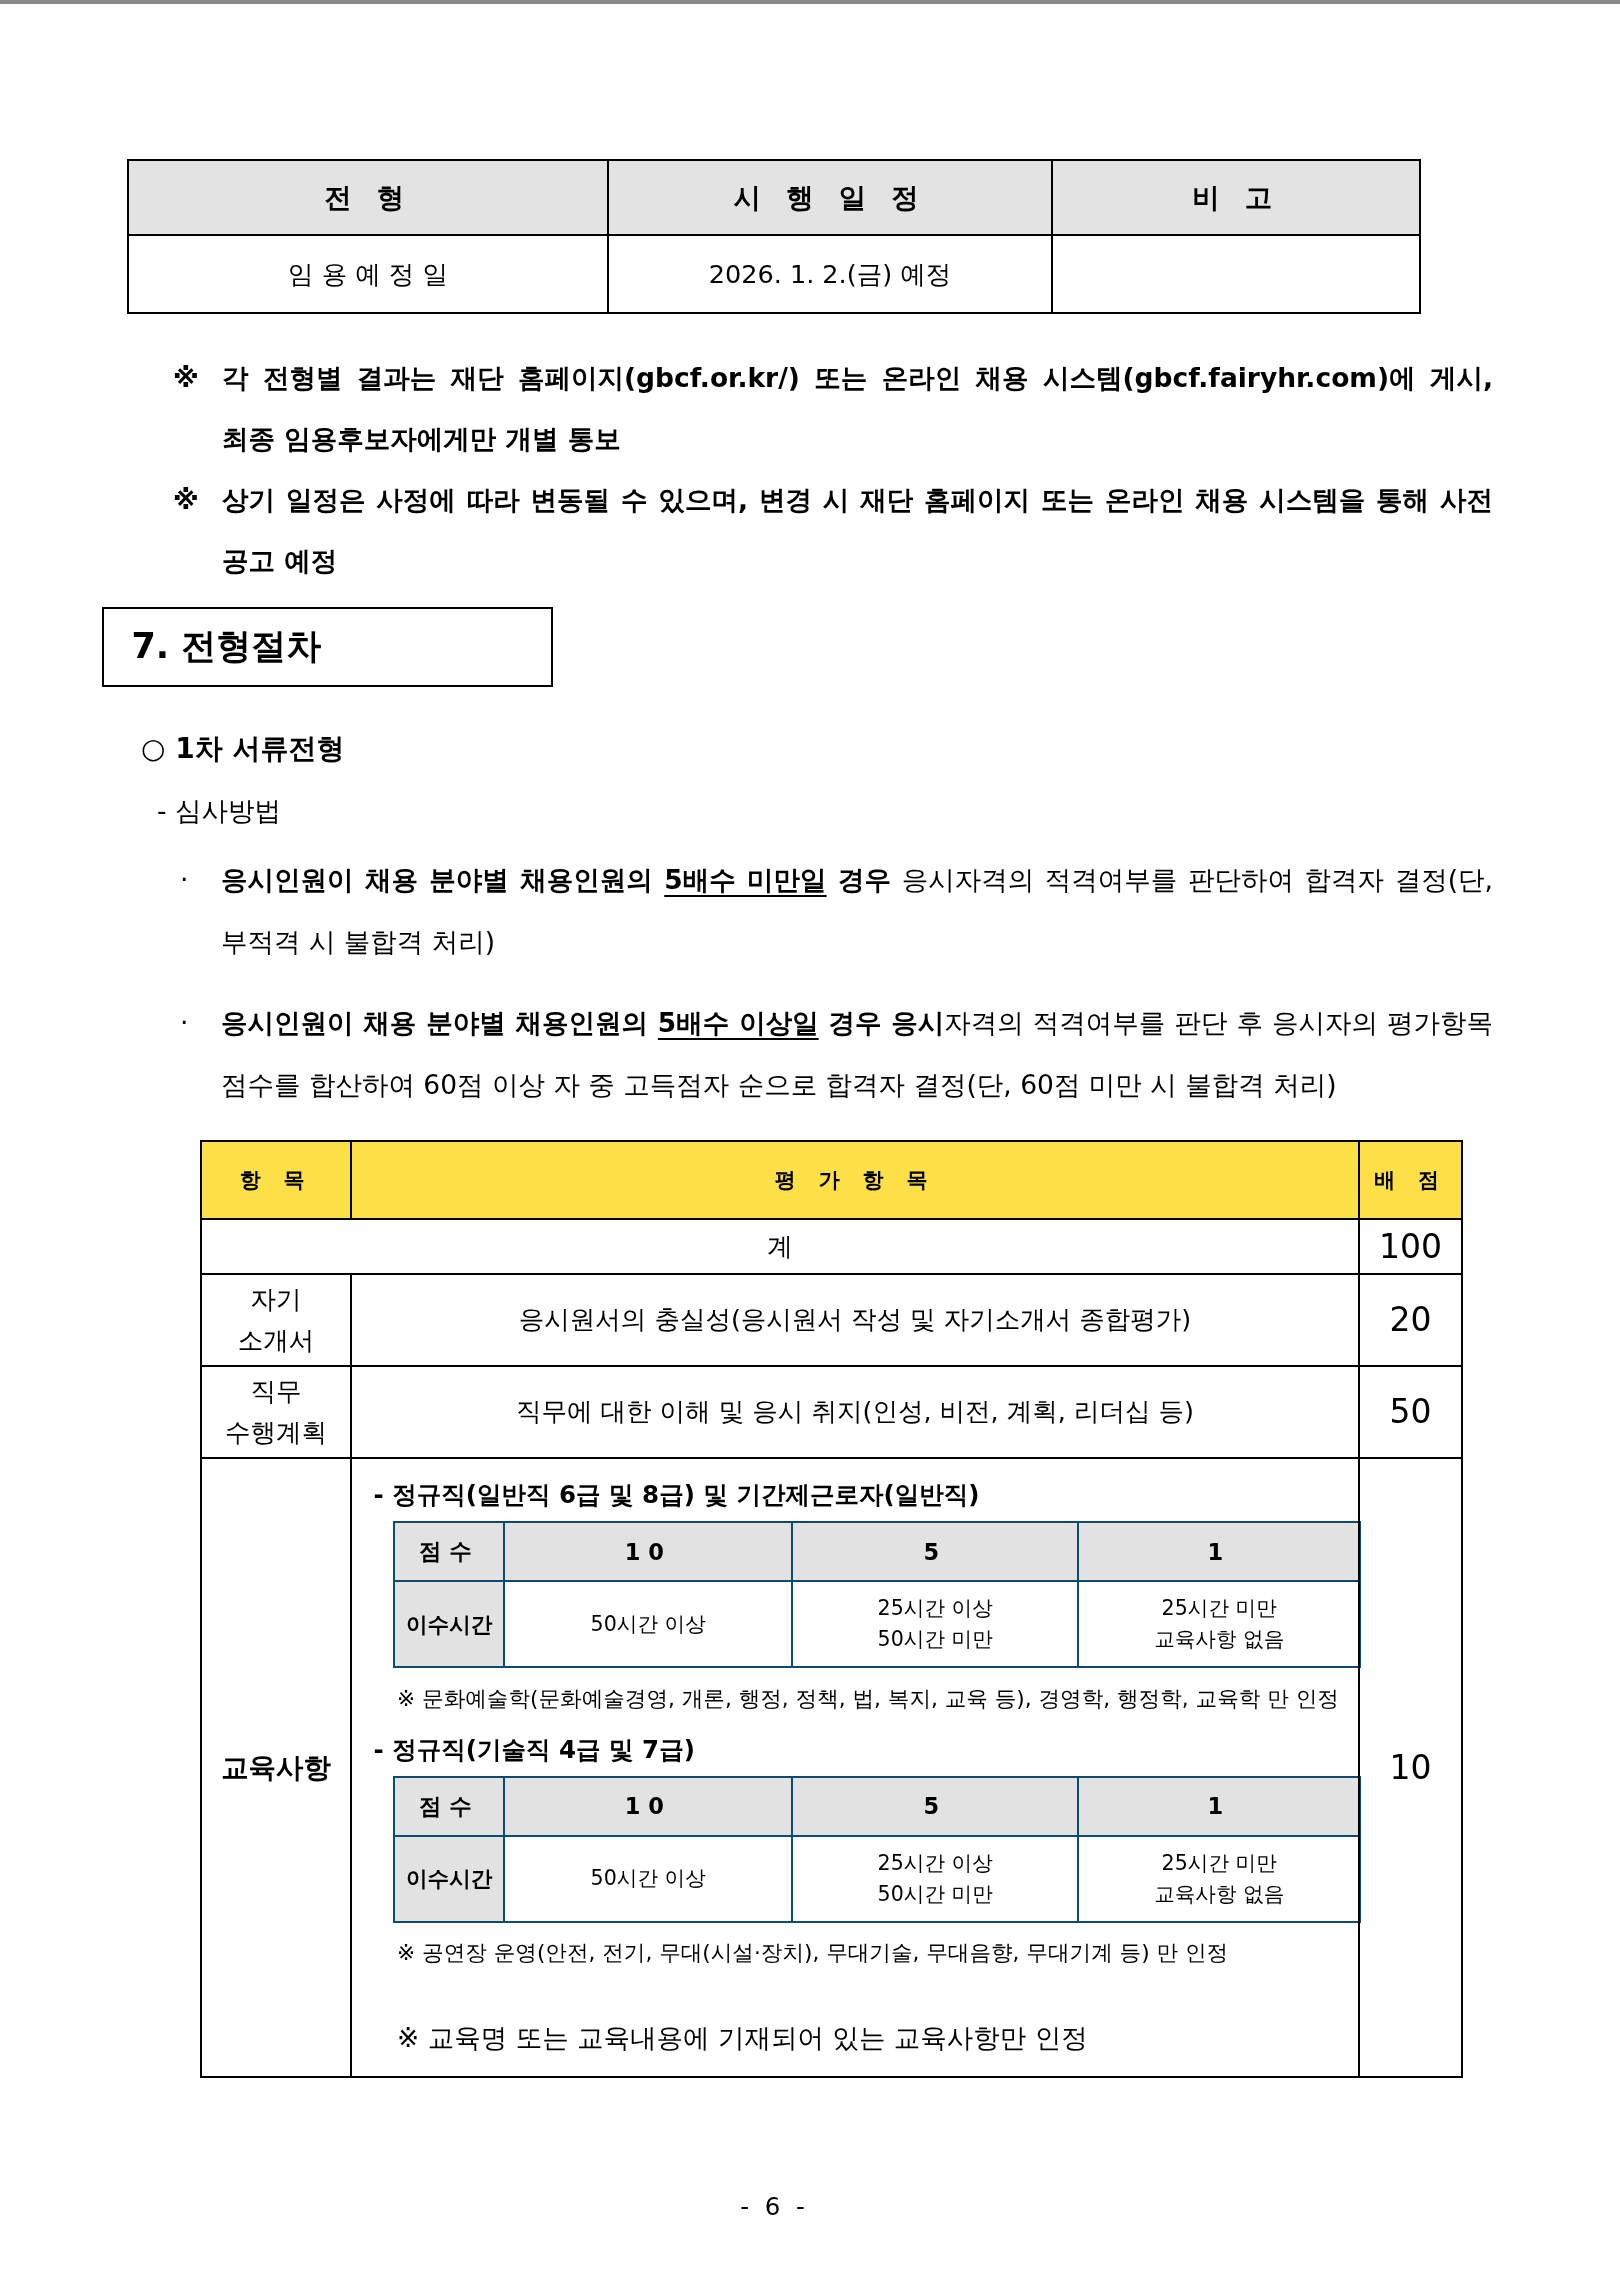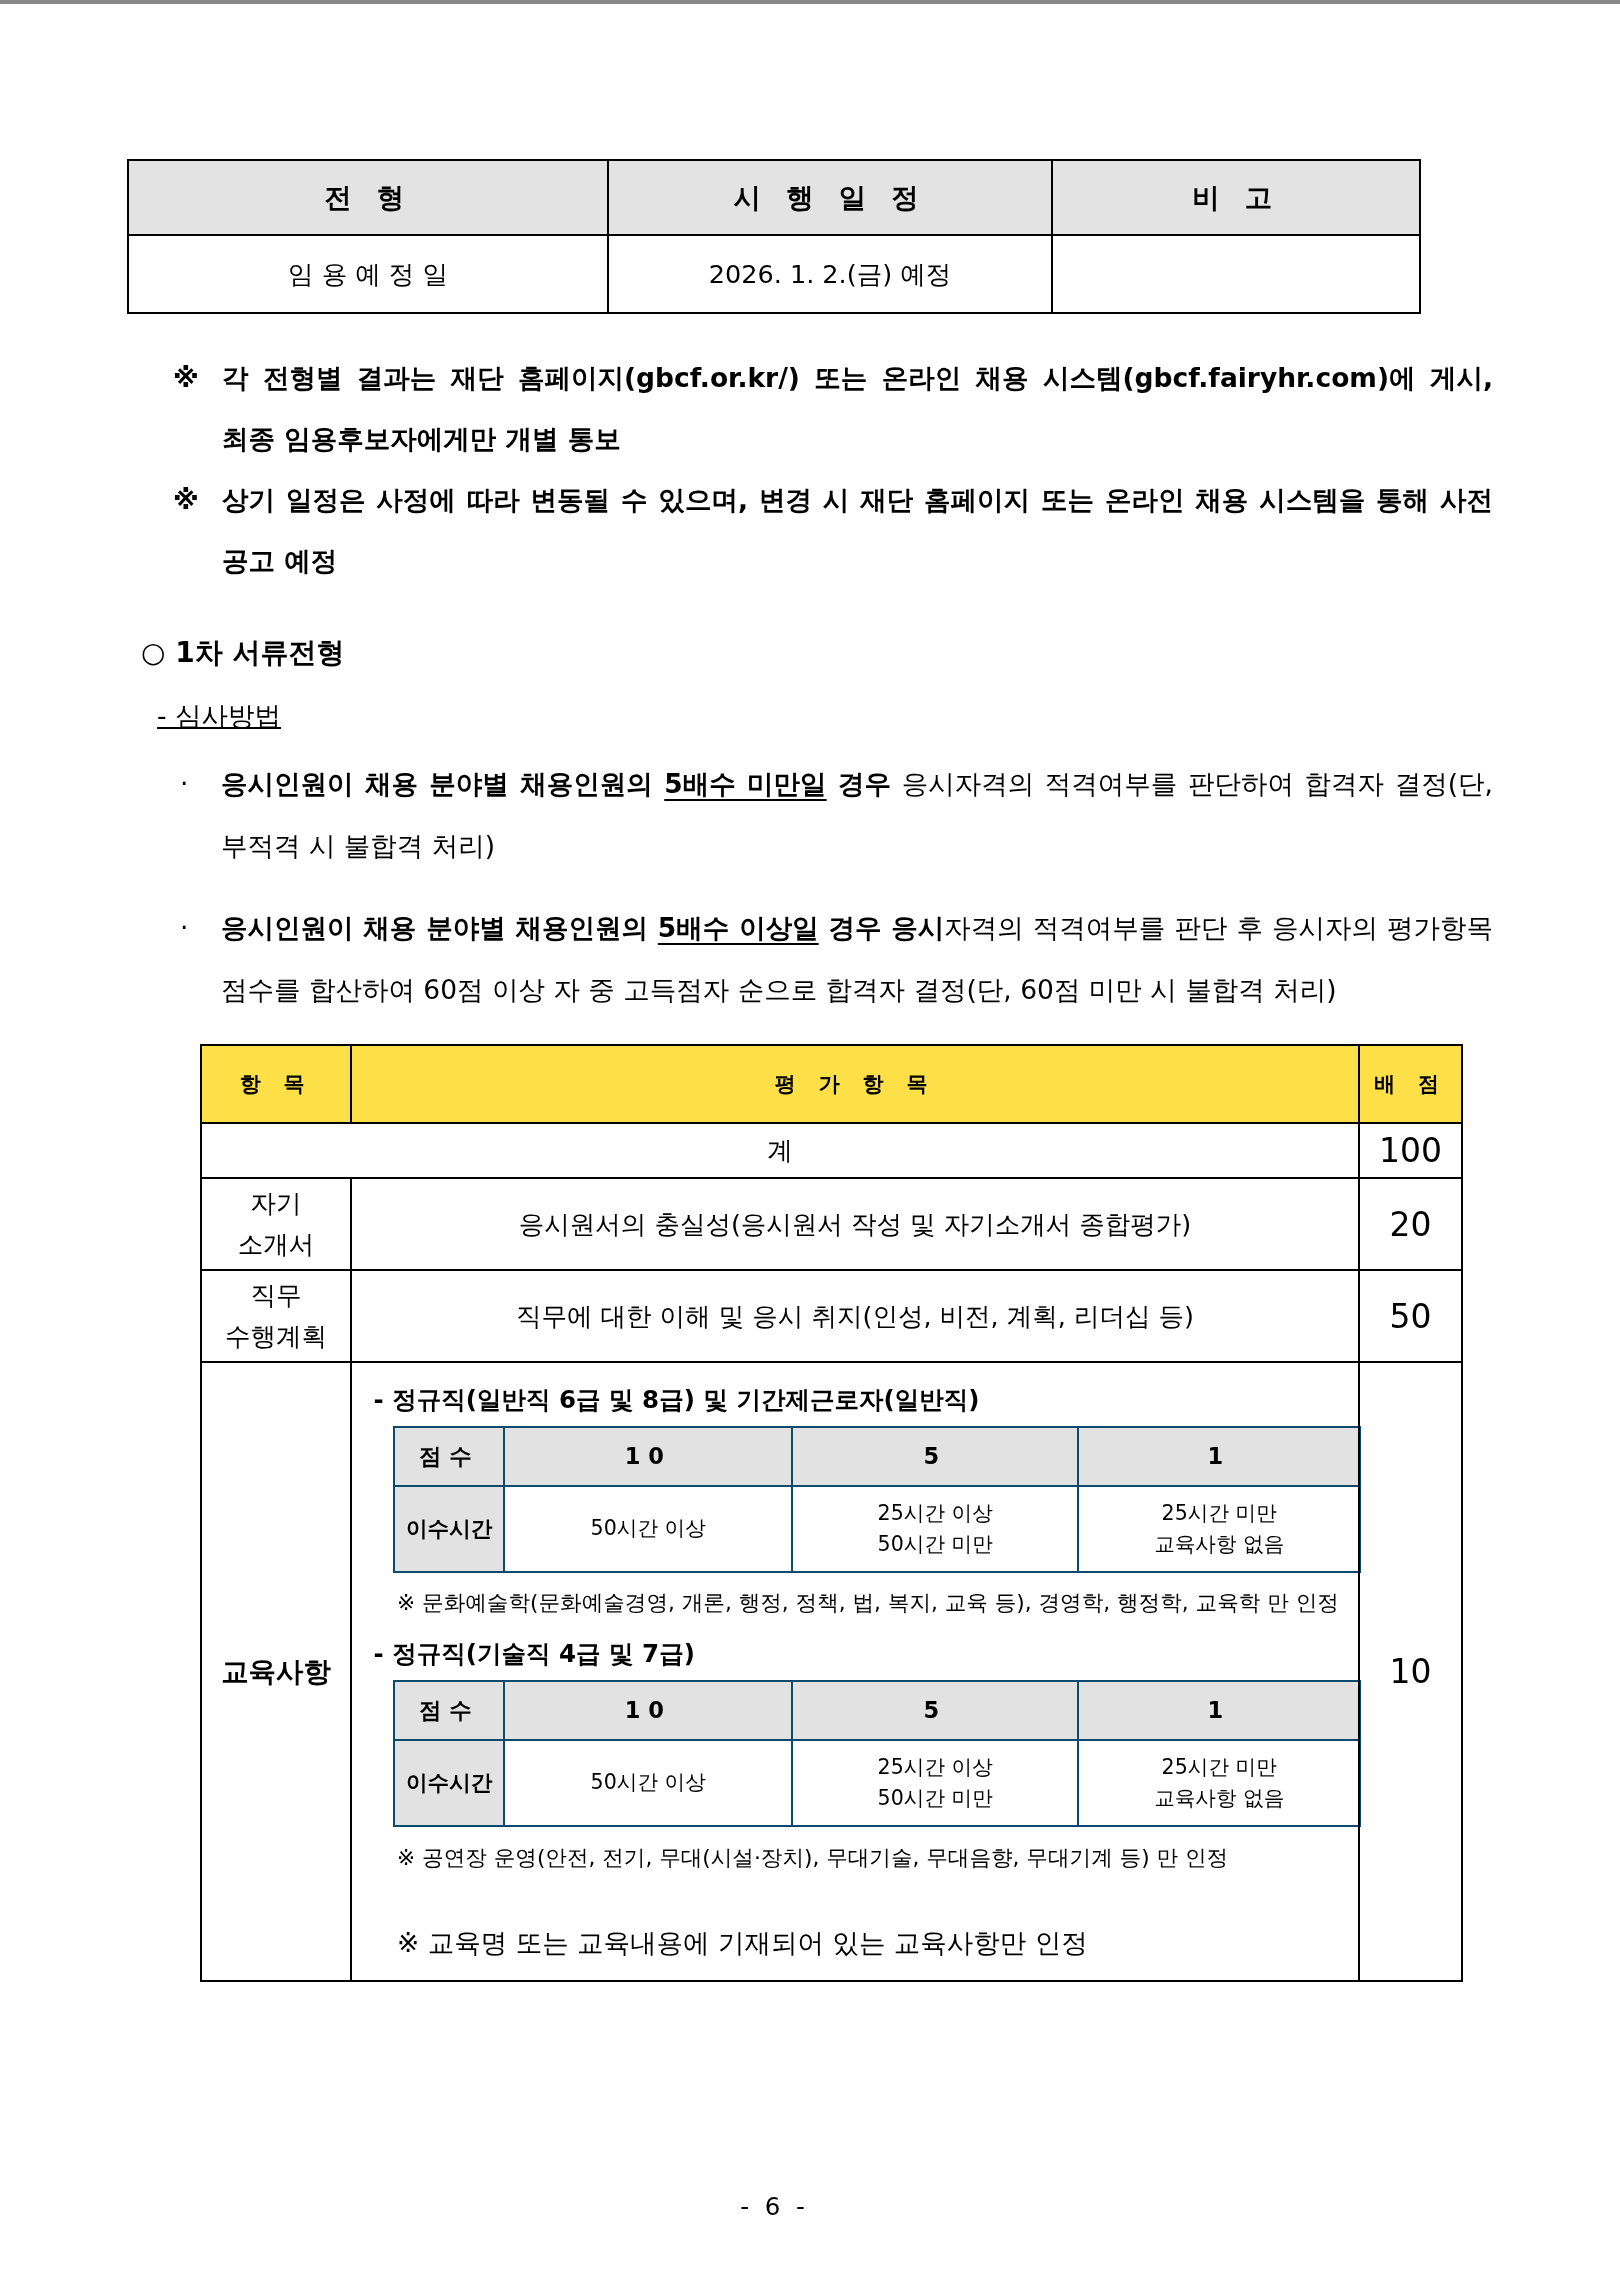--- a/index.html
+++ b/index.html
@@ -23,21 +23,21 @@
   .note-text { flex:1; }
 
   
   .section-box {
     margin:15.7px 0 0 102px; width:451px; height:80px; border:2.9px solid #000;
     box-sizing:border-box; display:flex; align-items:center; padding-left:27.4px;
     font-size:35px; font-weight:bold;
   }
 
   .subsection-title { margin:43px 0 0 141px; font-size:28px; font-weight:bold; }
-  .dash-line { margin:25.5px 0 0 157px; font-size:26.5px;text-decoration:underline; }
+  .dash-line { margin:25.5px 0 0 157px; font-size:26.5px; }
 
   .bullet { display:flex; margin:19.6px 127px 0 180px; font-size:26.5px; line-height:62px; text-align:justify; word-break:keep-all; }
   .bullet-marker { width:41px; flex:none; }
   .bullet-text { flex:1; }
   .bullet-text b { font-weight:bold; }
   .u { text-decoration:underline; text-underline-offset:5.9px; }
 
   
   .eval-table { margin:23.5px 0 0 200px; width:1260px; table-layout:fixed; }
   .eval-table th, .eval-table td { border:2px solid #000; vertical-align:middle; }
@@ -91,20 +91,23 @@
     <div class="note">
       <span class="note-marker">※</span>
       <span class="note-text">각 전형별 결과는 재단 홈페이지(gbcf.or.kr/) 또는 온라인 채용 시스템(gbcf.fairyhr.com)에 게시, 최종 임용후보자에게만 개별 통보</span>
     </div>
     <div class="note">
       <span class="note-marker">※</span>
       <span class="note-text">상기 일정은 사정에 따라 변동될 수 있으며, 변경 시 재단 홈페이지 또는 온라인 채용 시스템을 통해 사전 공고 예정</span>
     </div>
   </div>
 
+  <div class="section-box">
+    <span>7. 전형절차</span>
+  </div>
 
   <div class="subsection-title">○ 1차 서류전형</div>
   <div class="dash-line">- 심사방법</div>
 
   <div class="bullet">
     <span class="bullet-marker">·</span>
     <span class="bullet-text"><b><span>응시인원이 채용 분야별 채용인원의 </span><span class="u">5배수 미만일</span><span> 경우</span></b><span> 응시자격의 적격여부를 판단하여 합격자 결정(단, 부적격 시 불합격 처리)</span></span>
   </div>
 
   <div class="bullet">

